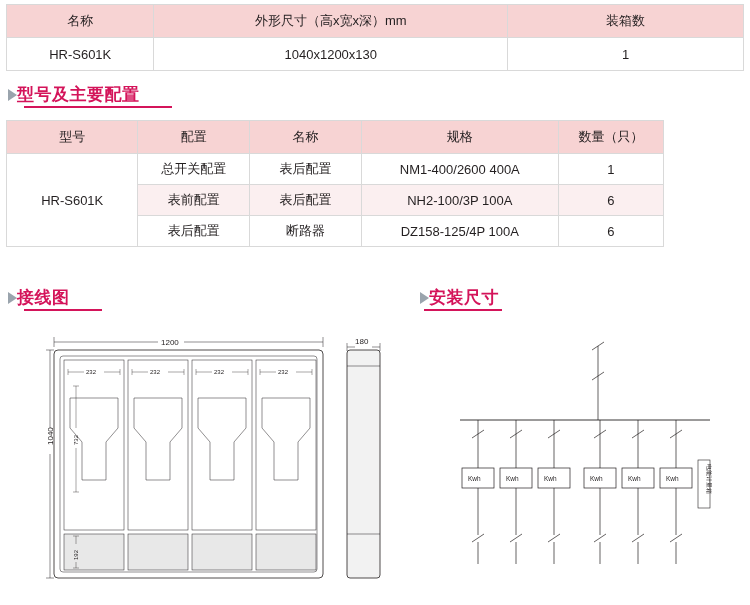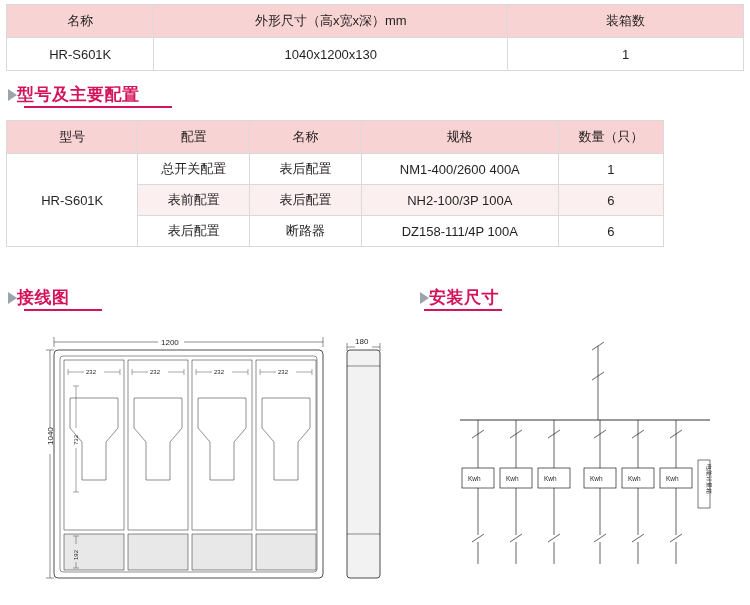--- a/index.html
+++ b/index.html
@@ -181,21 +181,21 @@
       </tr>
       <tr class="row-alt">
         <td>表前配置</td>
         <td>表后配置</td>
         <td>NH2-100/3P  100A</td>
         <td>6</td>
       </tr>
       <tr>
         <td>表后配置</td>
         <td>断路器</td>
-        <td>DZ158-111/4P  100A</td>
+        <td>DZ158-125/4P  100A</td>
         <td>6</td>
       </tr>
     </tbody>
   </table>
 
 
   <div class="section-head" id="head-wiring">
     <span class="sec-marker"></span>
     <span class="sec-title">接线图</span>
   </div>

